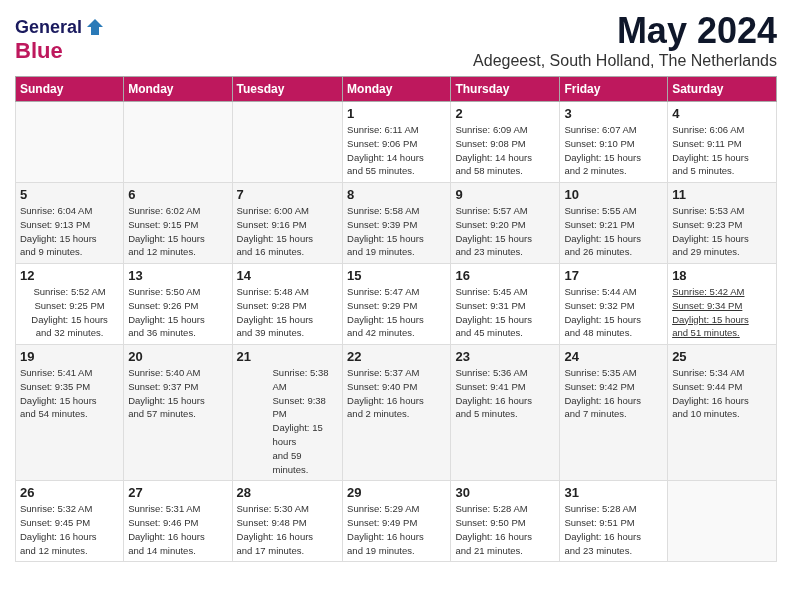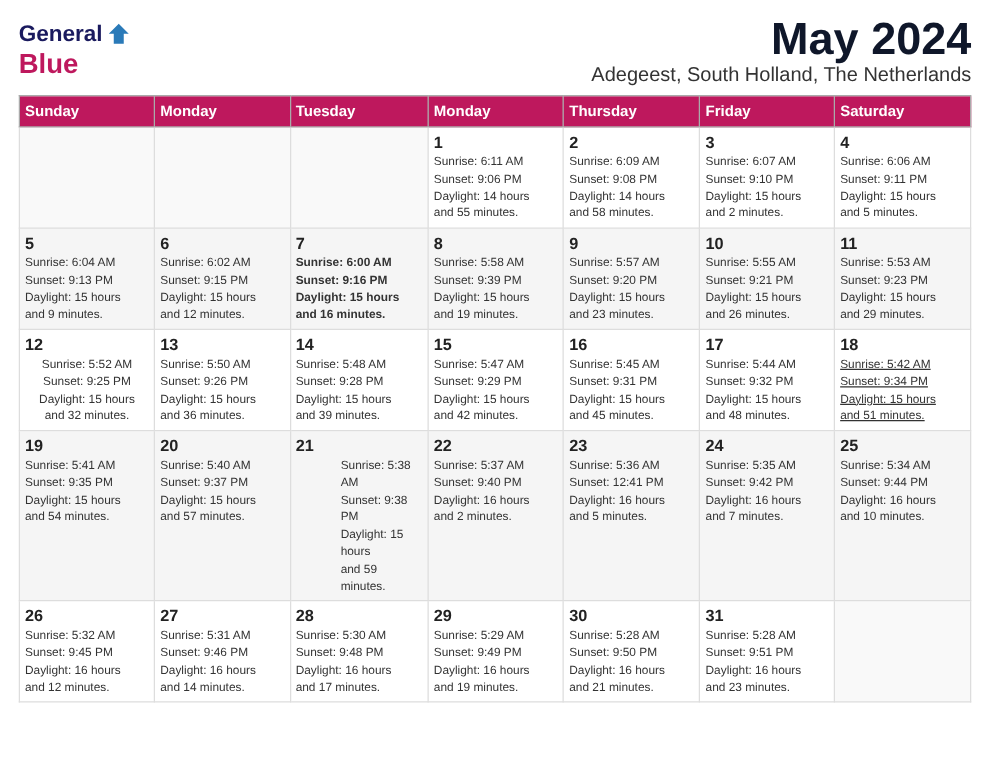--- a/index.html
+++ b/index.html
@@ -100,21 +100,21 @@
           </td>
           <td>
             <span class="day-num">6</span>
             <div class="day-info" style="white-space: pre-line;">Sunrise: 6:02 AM
 Sunset: 9:15 PM
 Daylight: 15 hours
 and 12 minutes.</div>
           </td>
           <td>
             <span class="day-num">7</span>
-            <div class="day-info" style="white-space: pre-line; font-weight: bold;">Sunrise: 6:00 AM
+            <div class="day-info" style="white-space: pre-line;">Sunrise: 6:00 AM
 Sunset: 9:16 PM
 Daylight: 15 hours
 and 16 minutes.</div>
           </td>
           <td>
             <span class="day-num">8</span>
             <div class="day-info" style="white-space: pre-line;">Sunrise: 5:58 AM
 Sunset: 9:39 PM
 Daylight: 15 hours
 and 19 minutes.</div>
@@ -217,21 +217,21 @@
           <td>
             <span class="day-num">22</span>
             <div class="day-info" style="white-space: pre-line;">Sunrise: 5:37 AM
 Sunset: 9:40 PM
 Daylight: 16 hours
 and 2 minutes.</div>
           </td>
           <td>
             <span class="day-num">23</span>
             <div class="day-info" style="white-space: pre-line;">Sunrise: 5:36 AM
-Sunset: 12:41 PM
+Sunset: 9:41 PM
 Daylight: 16 hours
 and 5 minutes.</div>
           </td>
           <td>
             <span class="day-num">24</span>
             <div class="day-info" style="white-space: pre-line;">Sunrise: 5:35 AM
 Sunset: 9:42 PM
 Daylight: 16 hours
 and 7 minutes.</div>
           </td>

